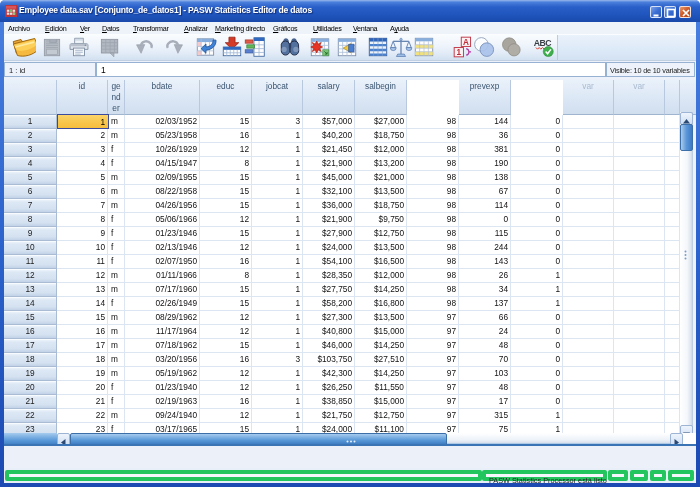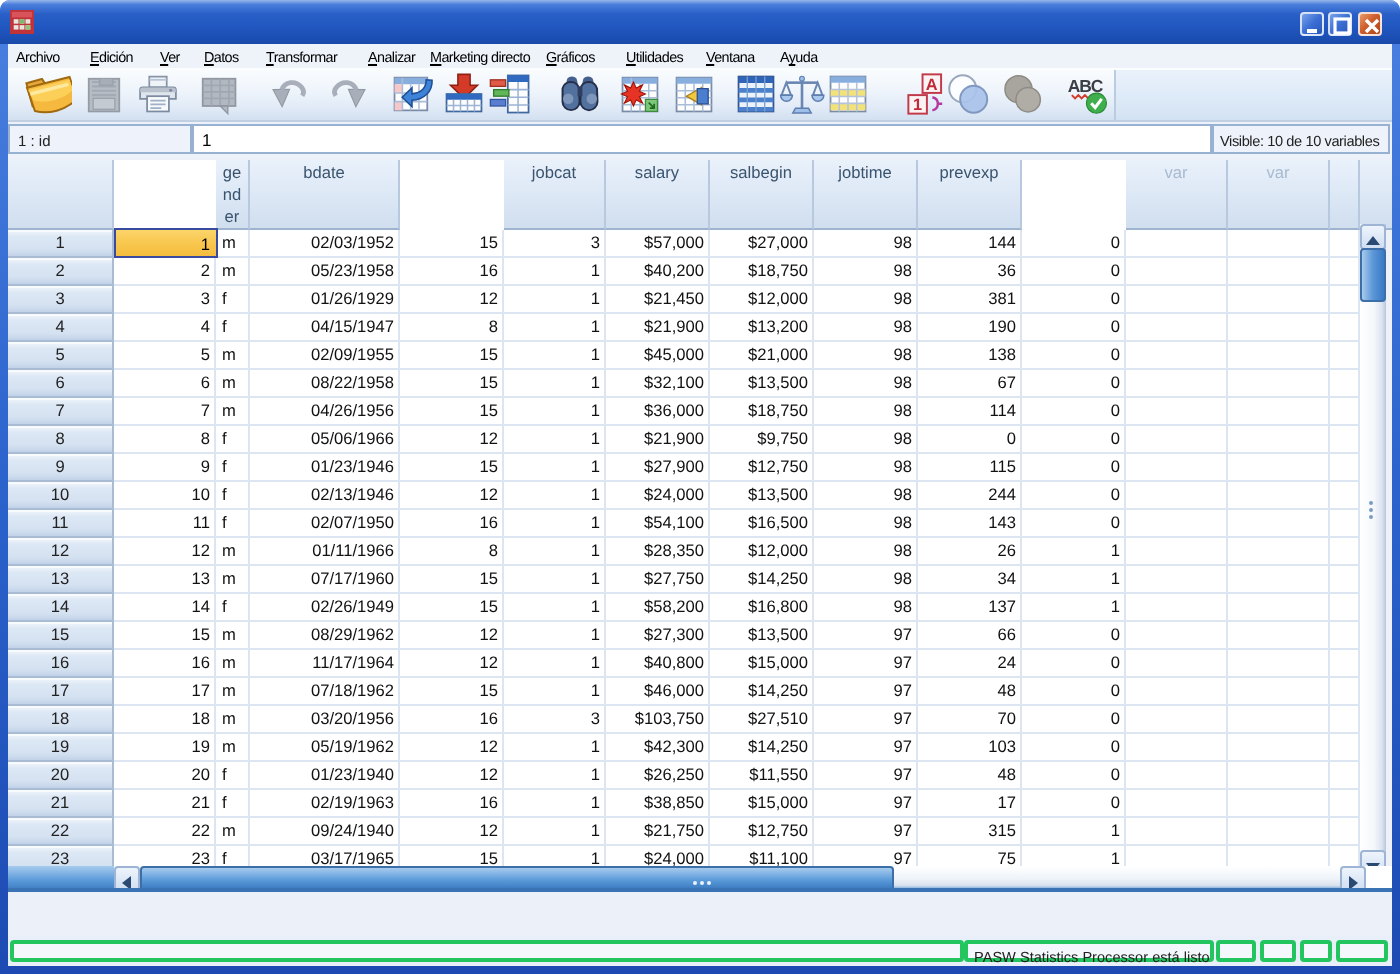--- a/index.html
+++ b/index.html
@@ -57,39 +57,40 @@
 #leftfill{position:absolute;left:0;top:411px;width:53px;height:13px;background:linear-gradient(180deg,#a6cbee 0%,#5b9ad9 55%,#3776bc 100%);}
 #split{position:absolute;left:0;top:422px;width:692px;height:2px;background:#3a74b4;}
 #tabbar{position:absolute;left:0;top:423px;width:692px;height:22px;background:#e9eff8;}
 #tab1{position:absolute;left:5px;top:2px;width:57px;height:17px;background:linear-gradient(180deg,#fcd975 0%,#fac74a 50%,#f5b93a 100%);
  border:1px solid #c79f3a;border-bottom:0;border-radius:3px 3px 0 0;font-size:7.2px;letter-spacing:-0.2px;font-weight:bold;color:#1a1a1a;
  text-align:center;line-height:15px;z-index:2;}
 #tab2{position:absolute;left:64px;top:3px;width:57px;height:16px;background:linear-gradient(180deg,#cddcee 0%,#b4cbe5 100%);
  border:1px solid #8fa9c9;border-bottom:0;border-radius:3px 3px 0 0;font-size:7.2px;letter-spacing:-0.2px;color:#1c2c45;
  text-align:center;line-height:14px;}
 #status{position:absolute;left:0;top:446px;width:692px;height:15px;background:#e9eff8;}
-.sb{position:absolute;top:2px;height:11px;background:#f4f7fc;border:2px solid #22c55e;border-radius:2px;}
+.sb{position:absolute;top:2px;height:11px;background:#f4f7fc;border:4px solid #22c55e;border-radius:2px;}
 #sbtxt{font-size:7.3px;color:#222;padding:1.5px 0 0 3px;white-space:nowrap;}
 </style></head><body>
 <div id="win">
 <div id="title">
 <svg id="ticon" viewBox="0 0 13 13">
 <rect x="0" y="0" width="13" height="13" fill="#c03339"></rect>
 <rect x="1" y="1" width="11" height="3" fill="#d8545a"></rect>
 <g fill="#e8e4e0">
 <rect x="2" y="5" width="2.6" height="2.4"></rect>
           <rect x="5.2" y="5" width="2.6" height="2.4"></rect>
           <rect x="8.4" y="5" width="2.6" height="2.4"></rect>
 <rect x="2" y="8.2" width="2.6" height="2.4"></rect>
           <rect x="5.2" y="8.2" width="2.6" height="2.4"></rect>
           <rect x="8.4" y="8.2" width="2.6" height="2.4"></rect>
 </g>
 <rect x="5.2" y="5" width="2.6" height="2.4" fill="#7fba6a"></rect>
         <rect x="8.4" y="8.2" width="2.6" height="2.4" fill="#8fc47a"></rect>
 </svg>
+<div id="ttext">Employee data.sav [Conjunto_de_datos1] - PASW Statistics Editor de datos</div>
 <div class="tb" id="bmin">
         <svg viewBox="0 0 12 12" width="12" height="12">
           <rect x="2.5" y="7.5" width="5" height="2" fill="#fff"></rect>
         </svg>
       </div>
 <div class="tb" id="bmax">
         <svg viewBox="0 0 12 12" width="12" height="12">
           <rect x="2.5" y="2.5" width="7" height="7" fill="none" stroke="#fff" stroke-width="1.6"></rect>
         </svg>
       </div>
@@ -244,26 +245,27 @@
           </svg></div>
 </div>
 <div id="refbar">
         <div id="refcell">1 : id</div>
         <div id="refedit">1</div>
         <div id="refvis">Visible: 10 de 10 variables</div>
       </div>
 <div id="grid">
 <div style="position:absolute;left:672px;top:0;width:20px;height:35px;background:linear-gradient(180deg,#e9f1fa 0%,#dde8f6 50%,#d0deee 100%);border-bottom:1px solid #9fb4cf"></div>
 <div class="hc" style="left:0px;width:53px"></div>
+<div class="hc" style="left:53px;width:51px">id</div>
 <div class="hc" style="left:104px;width:17px">ge<br>nd<br>er</div>
 <div class="hc" style="left:121px;width:75px">bdate</div>
+<div class="hc" style="left:196px;width:52px">educ</div>
 <div class="hc" style="left:248px;width:51px">jobcat</div>
 <div class="hc" style="left:299px;width:52px">salary</div>
 <div class="hc" style="left:351px;width:52px">salbegin</div>
-<div class="hc" style="left:403px;width:52px">jobtime</div>
 <div class="hc" style="left:455px;width:52px">prevexp</div>
 <div class="hc hcv" style="left:559px;width:51px">var</div>
 <div class="hc hcv" style="left:610px;width:51px">var</div>
 <div class="hc" style="left:661px;width:15px"></div>
 <div class="rh" style="top:35px">1</div>
 <div class="dc txt" style="left:104px;top:35px;width:17px">m</div>
 <div class="dc num" style="left:121px;top:35px;width:75px">02/03/1952</div>
 <div class="dc num" style="left:196px;top:35px;width:52px">15</div>
 <div class="dc num" style="left:248px;top:35px;width:51px">3</div>
 <div class="dc num" style="left:299px;top:35px;width:52px">$57,000</div>
@@ -284,21 +286,21 @@
 <div class="dc num" style="left:351px;top:49px;width:52px">$18,750</div>
 <div class="dc num" style="left:403px;top:49px;width:52px">98</div>
 <div class="dc num" style="left:455px;top:49px;width:52px">36</div>
 <div class="dc num" style="left:507px;top:49px;width:52px">0</div>
 <div class="dc" style="left:559px;top:49px;width:51px"></div>
 <div class="dc" style="left:610px;top:49px;width:51px"></div>
 <div class="dc" style="left:661px;top:49px;width:15px"></div>
 <div class="rh" style="top:63px">3</div>
 <div class="dc num" style="left:53px;top:63px;width:51px">3</div>
 <div class="dc txt" style="left:104px;top:63px;width:17px">f</div>
-<div class="dc num" style="left:121px;top:63px;width:75px">01/26/1929</div>
+<div class="dc num" style="left:121px;top:63px;width:75px">10/26/1929</div>
 <div class="dc num" style="left:196px;top:63px;width:52px">12</div>
 <div class="dc num" style="left:248px;top:63px;width:51px">1</div>
 <div class="dc num" style="left:299px;top:63px;width:52px">$21,450</div>
 <div class="dc num" style="left:351px;top:63px;width:52px">$12,000</div>
 <div class="dc num" style="left:403px;top:63px;width:52px">98</div>
 <div class="dc num" style="left:455px;top:63px;width:52px">381</div>
 <div class="dc num" style="left:507px;top:63px;width:52px">0</div>
 <div class="dc" style="left:559px;top:63px;width:51px"></div>
 <div class="dc" style="left:610px;top:63px;width:51px"></div>
 <div class="dc" style="left:661px;top:63px;width:15px"></div>

